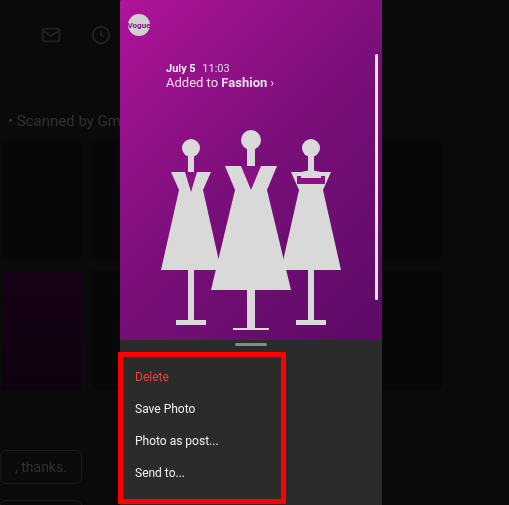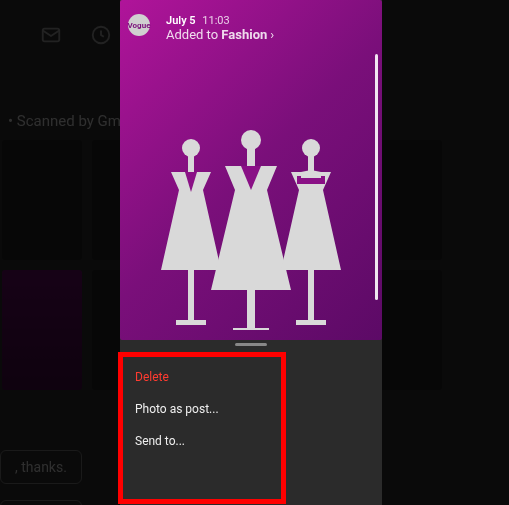--- a/index.html
+++ b/index.html
@@ -38,21 +38,21 @@
   }
   .story-header {
     position: absolute; left: 8px; top: 14px; display: flex; align-items: flex-start; gap: 16px;
     color: #fff; font-size: 11px;
   }
   .avatar {
     width: 22px; height: 22px; border-radius: 50%;
     background: #d0d0d0; display: flex; align-items: center; justify-content: center;
     color: #7a0f7a; font-size: 8px; font-weight: bold;
   }
-  .story-header .line1 { font-weight: 600; }
+  .story-header .line1 { font-weight: 600; margin-top: 48px; }
   .story-header .time { font-weight: 400; opacity: .8; margin-left: 4px; }
   .story-header .line2 { font-size: 13px; opacity: .85; }
   .story-header .chev { margin-left: 3px; }
   .progress { position: absolute; right: 4px; top: 54px; width: 3px; height: 246px; background: rgba(255,255,255,.9); border-radius: 2px; }
   .dresses { position: absolute; top: 130px; left: 50%; transform: translateX(-50%); }
   .handle { position: absolute; left: 50%; top: 343px; transform: translateX(-50%); width: 32px; height: 3px; background: #888; border-radius: 2px; }
 
   
   .menu {
     position: absolute; left: 118px; top: 352px;
@@ -150,15 +150,16 @@
           <rect x="155" y="190" width="30" height="5"></rect>
         </g>
       </svg>
     </div>
   </div>
   <div class="handle"></div>
 </div>
 
 <div class="menu">
   <div class="menu-item delete">Delete</div>
+  <div class="menu-item">Save Photo</div>
   <div class="menu-item">Photo as post...</div>
   <div class="menu-item">Send to...</div>
 </div>
 
 </body></html>

